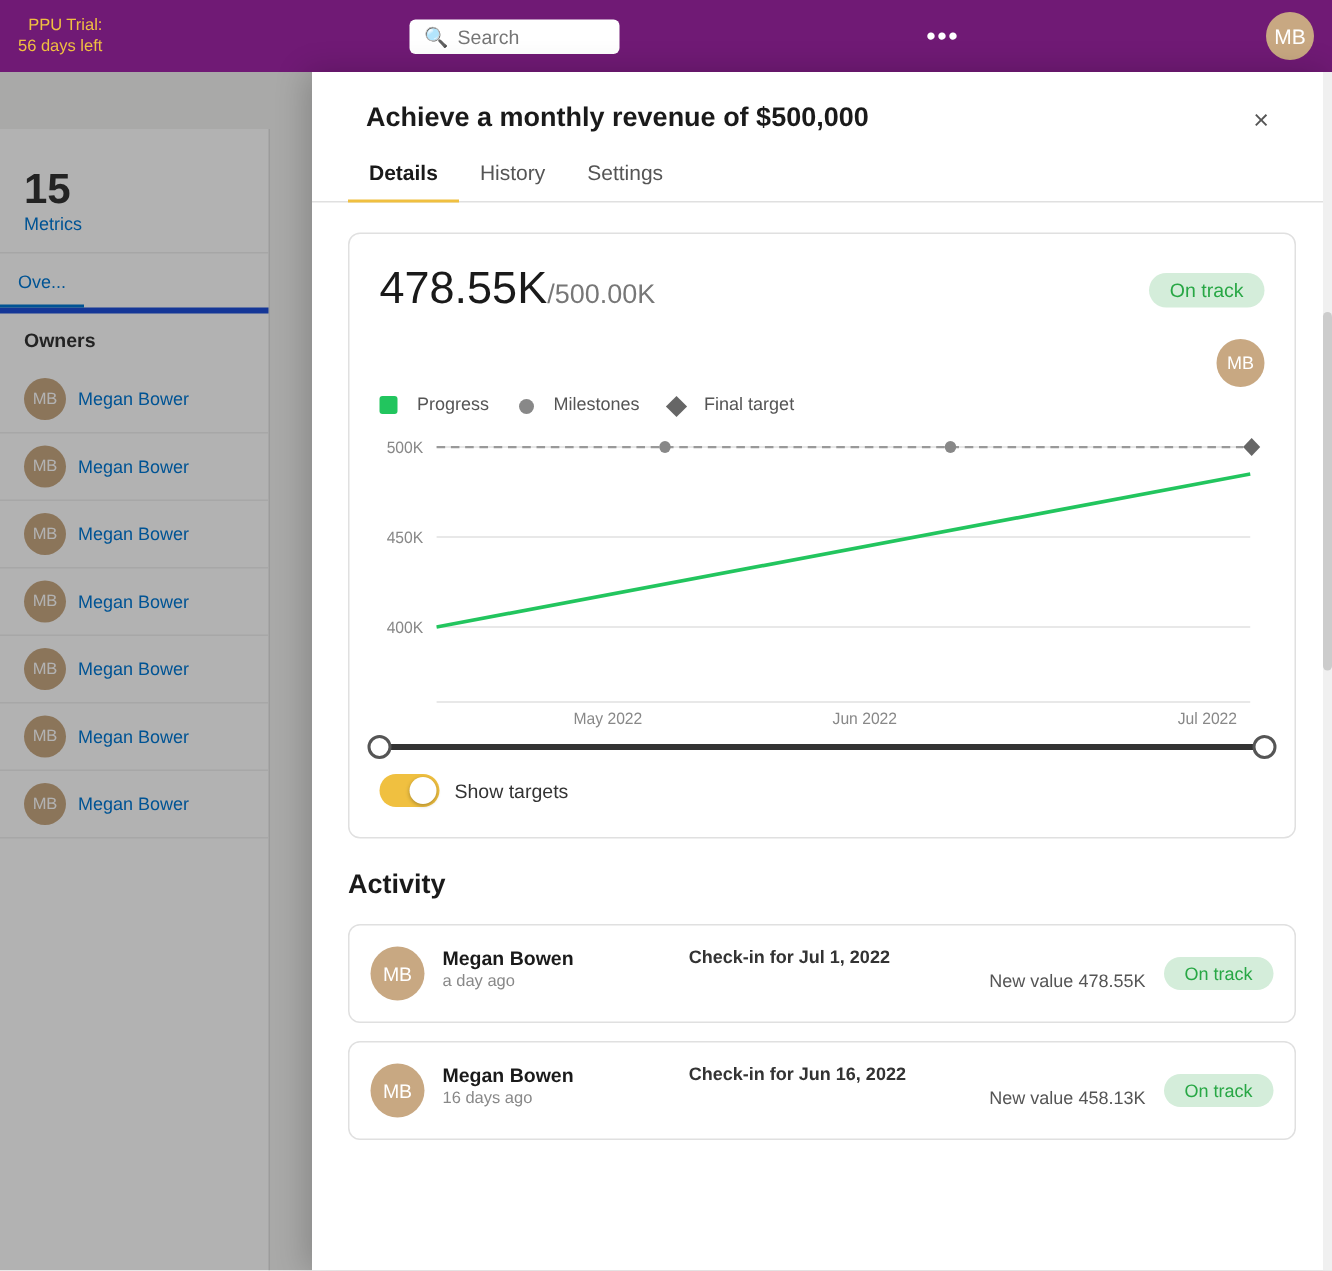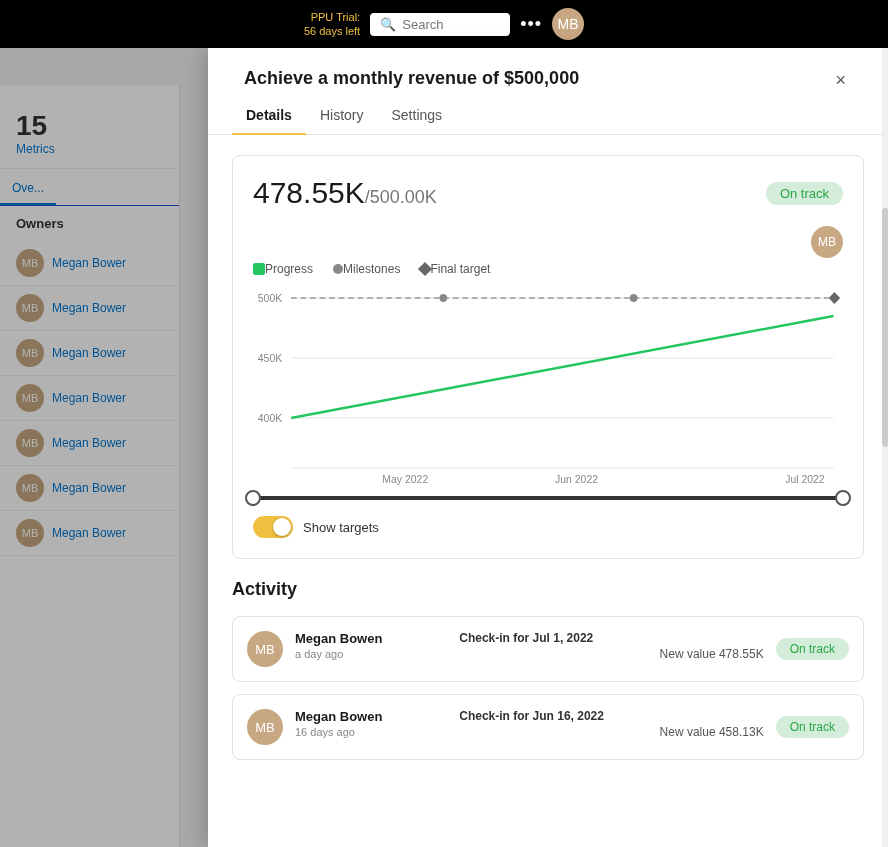--- a/index.html
+++ b/index.html
@@ -1,24 +1,24 @@
 <!DOCTYPE html>
 <html><head>
   <meta charset="utf-8">
   <style>
     * { box-sizing: border-box; margin: 0; padding: 0; }
     body { font-family: 'Segoe UI', Arial, sans-serif; background: #f3f2f1; width: 888px; height: 847px; overflow: hidden; position: relative; }
 
     
     .topbar {
-      background: #000000;
+      background: #701a75;
       height: 48px;
       display: flex;
       align-items: center;
-      justify-content: center;
+      justify-content: space-between;
       padding: 0 12px;
       gap: 10px;
     }
     .topbar-trial {
       color: #f0c040;
       font-size: 11px;
       text-align: right;
       line-height: 1.3;
     }
     .topbar-trial span { display: block; }
@@ -95,21 +95,21 @@
       font-weight: 700;
       color: #333;
     }
     .metrics-label {
       font-size: 12px;
       color: #0078d4;
     }
     .left-tabs {
       display: flex;
       padding: 8px 0 0;
-      border-bottom: 1px solid #1d4ed8;
+      border-bottom: 4px solid #1d4ed8;
     }
     .left-tab {
       font-size: 12px;
       padding: 4px 12px 8px;
       cursor: pointer;
       color: #555;
     }
     .left-tab.active {
       color: #0078d4;
       border-bottom: 2px solid #0078d4;
@@ -260,22 +260,22 @@
     .chart-legend {
       display: flex;
       gap: 20px;
       margin-bottom: 12px;
       font-size: 12px;
       color: #555;
       align-items: center;
     }
     .legend-item {
       display: flex;
-      align-items: center;
-      gap: 0;
+      align-items: flex-end;
+      gap: 13px;
     }
     .legend-dot-green {
       width: 12px;
       height: 12px;
       background: #22c55e;
       border-radius: 2px;
     }
     .legend-dot-gray {
       width: 10px;
       height: 10px;

